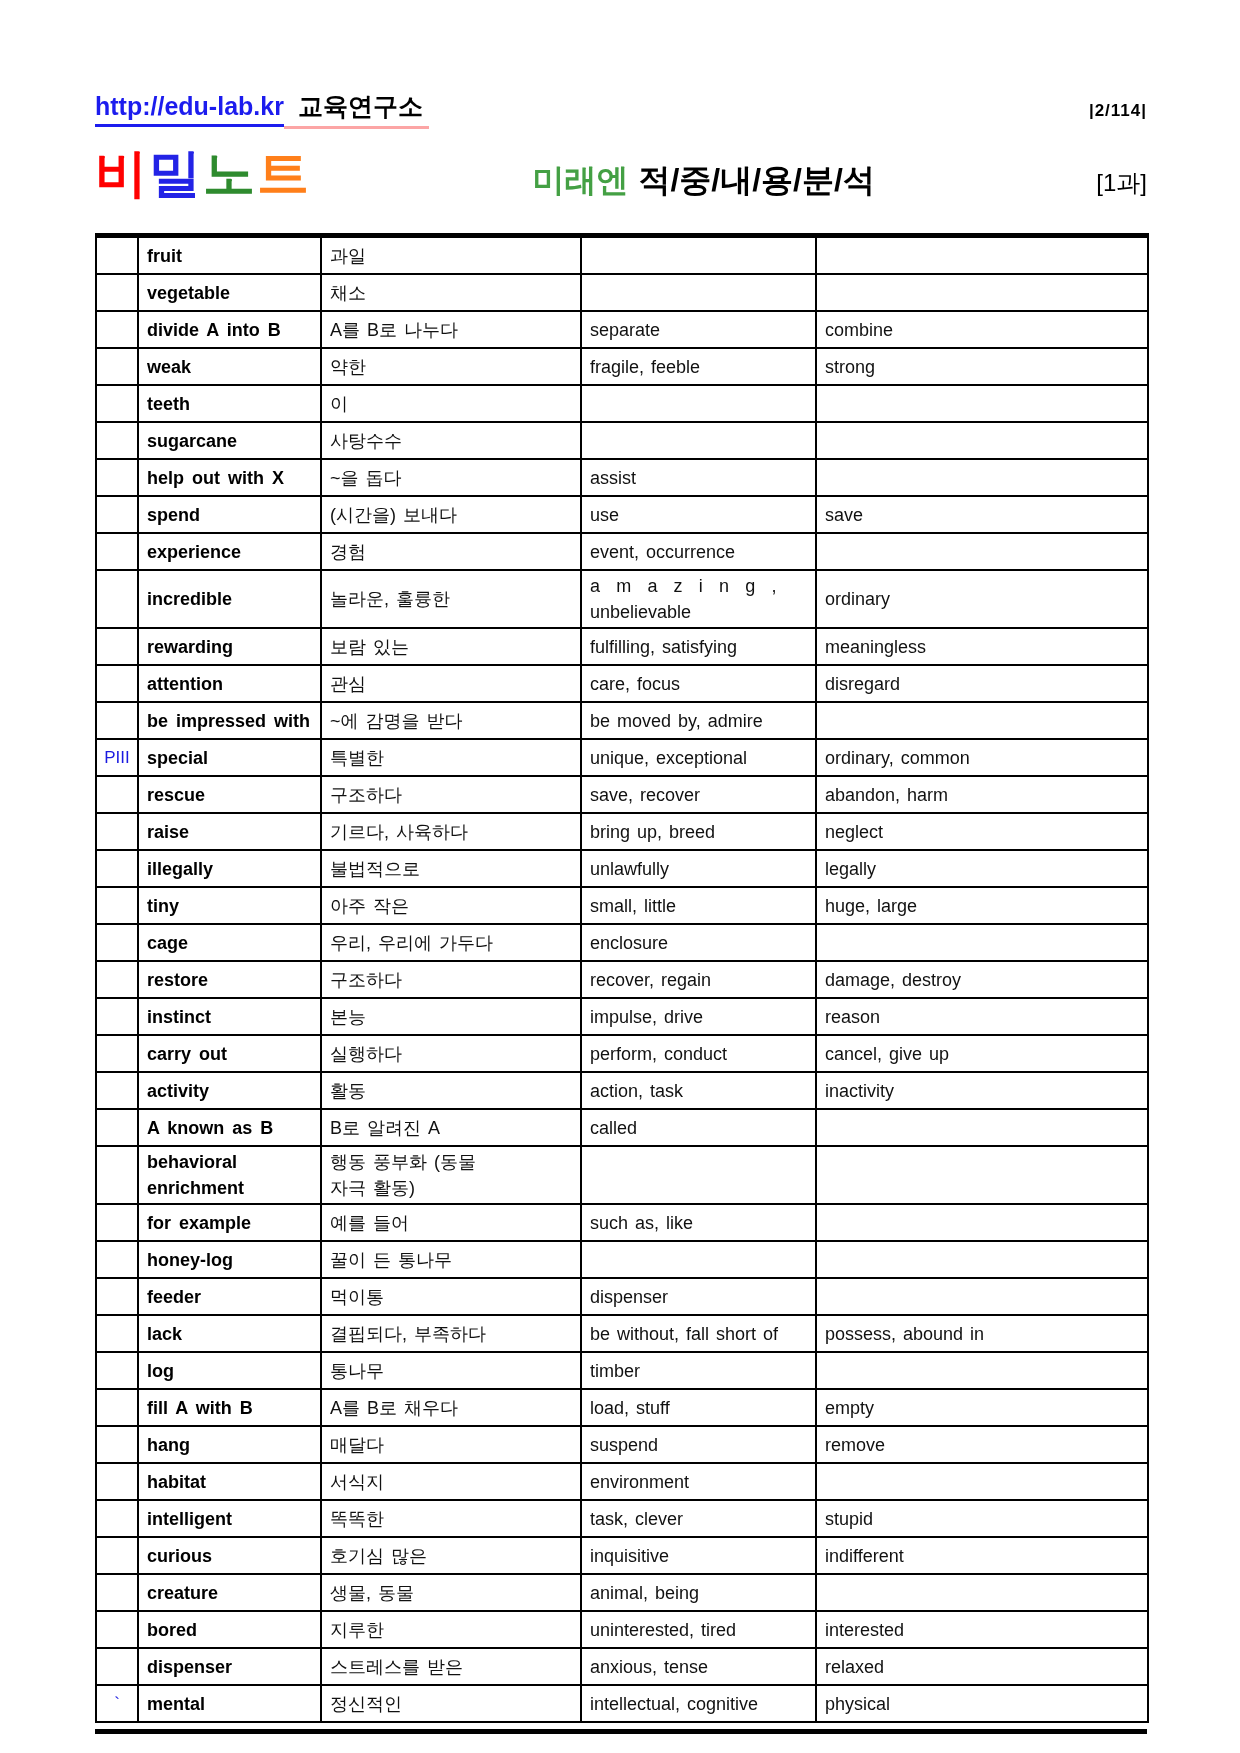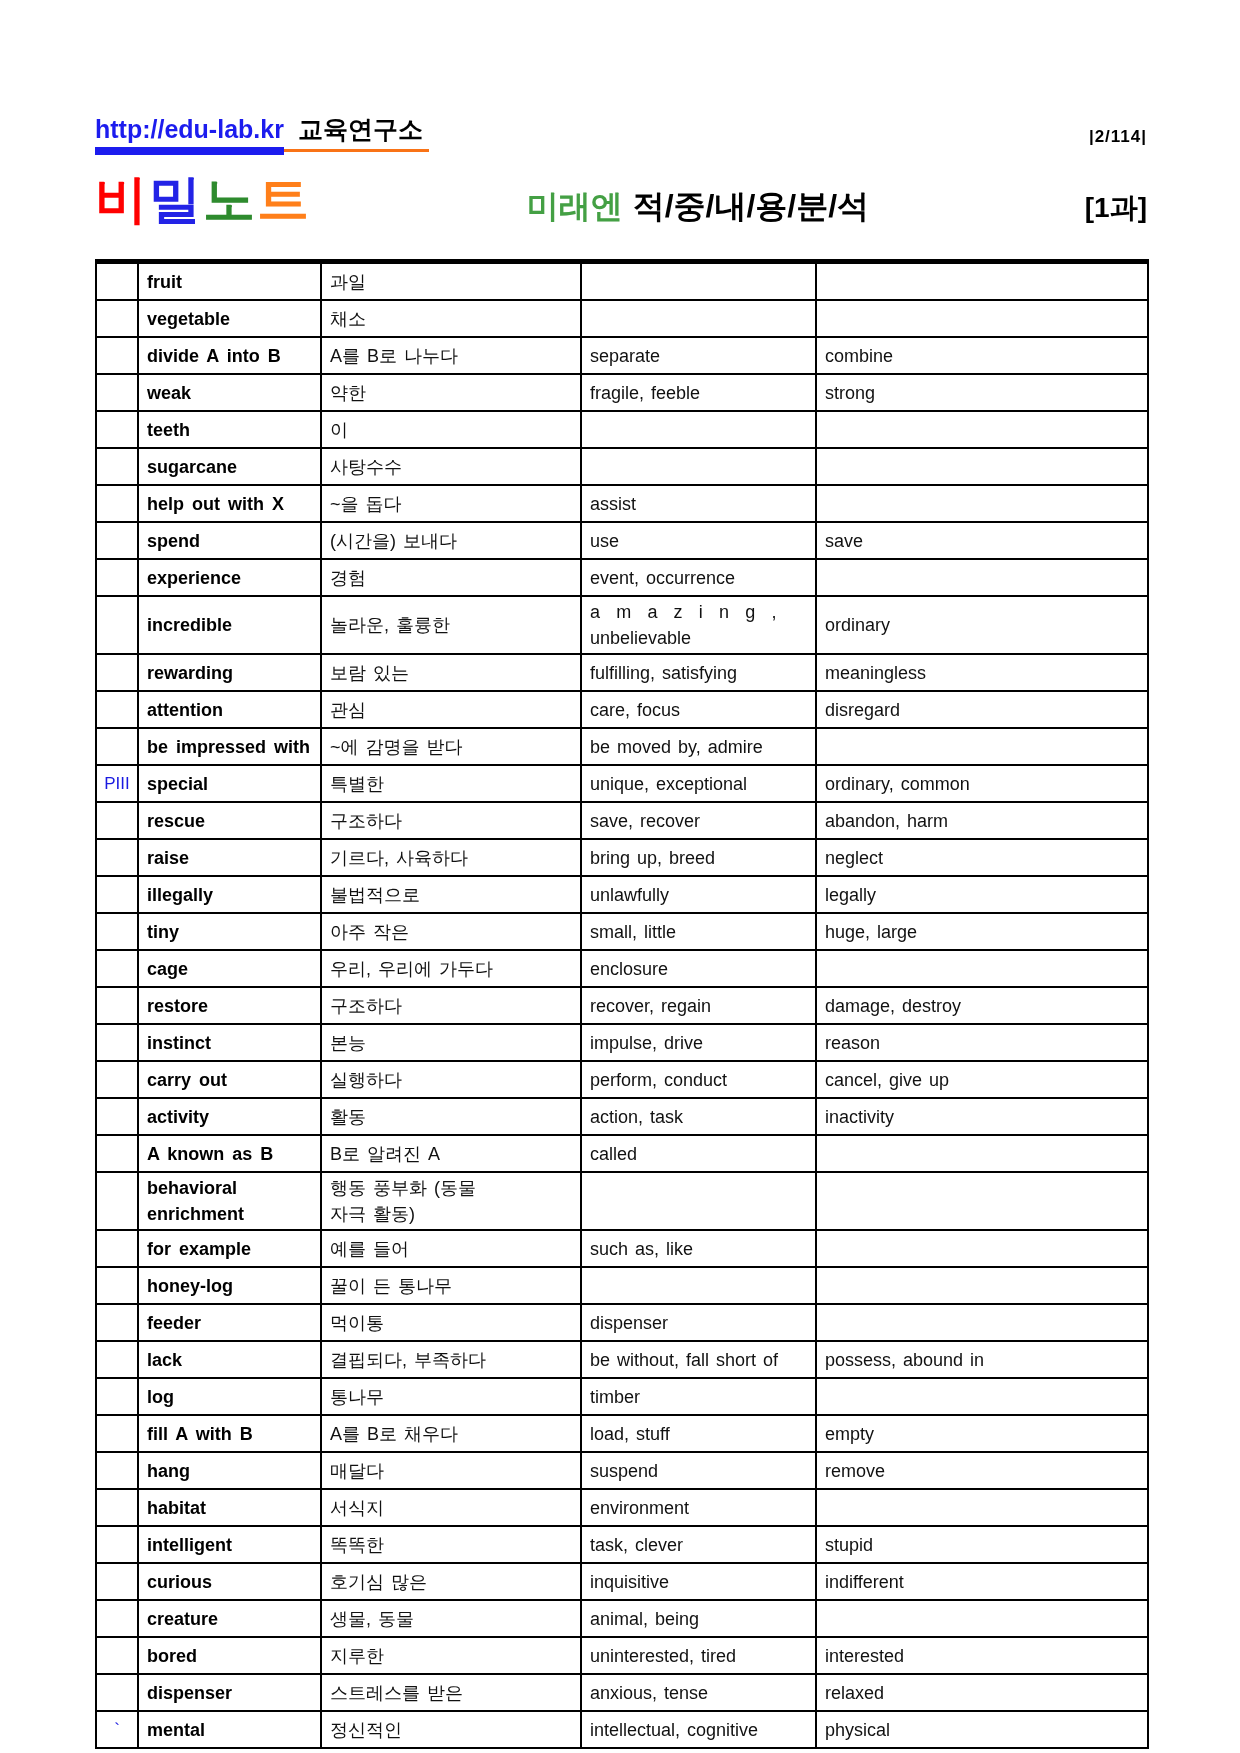--- a/index.html
+++ b/index.html
@@ -8,36 +8,35 @@
     font-family:"Liberation Sans", sans-serif;
     color:#000; overflow:hidden;
   }
   .page { width:1052px; margin-left:95px; padding-top:90px; }
 
   
   .header-top { display:flex; justify-content:space-between; align-items:flex-end; }
   .site-line { font-weight:bold; font-size:25px; white-space:nowrap; }
   .url {
     color:#1c1cee; text-decoration:none;
-    border-bottom:8px solid #be185d; padding-bottom:3px;
+    border-bottom:3px solid #be185d; padding-bottom:3px;
     display:inline-block; cursor:pointer;
   }
   .org {
     color:#000;
-    border-bottom:3px solid #f97316; padding:0 6px 3px 14px;
+    border-bottom:3px solid #fca5a5; padding:0 6px 3px 14px;
     display:inline-block;
-    margin-top:23px;
   }
   .page-indicator { font-weight:bold; font-size:17px; padding-bottom:8px; letter-spacing:1px; }
 
   .header-main { display:flex; justify-content:space-between; align-items:baseline; margin-top:10px; }
   .logo { font-size:52px; font-weight:bold; letter-spacing:2px; white-space:nowrap; }
   .doc-title { font-size:32px; font-weight:bold; white-space:nowrap; }
   .doc-title .brand { margin-right:10px;font-family:Liberation Serif, serif; }
-  .lesson { font-size:28px; font-weight:bold; }
+  .lesson { font-size:24px; font-weight:normal; }
 
   
   table.vocab {
     border-collapse:collapse; table-layout:fixed;
     width:1052px; margin-top:24px;
     border:2px solid #000; border-top:5px solid #000;
   }
   td {
     border:2px solid #000;
     padding:2px 8px;

